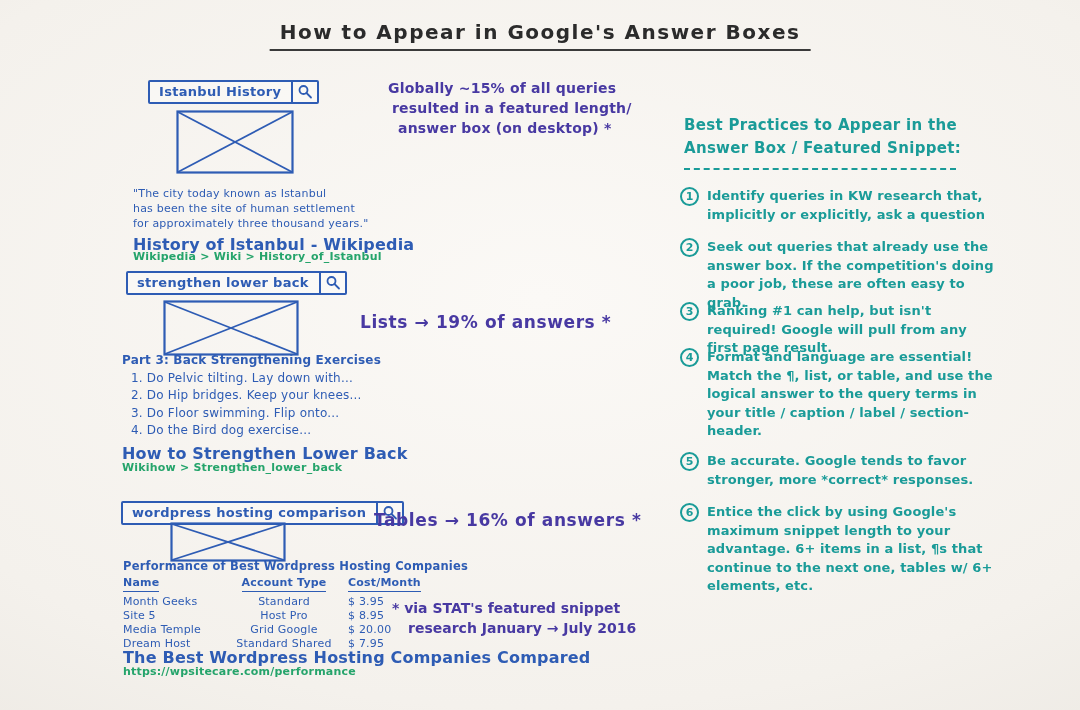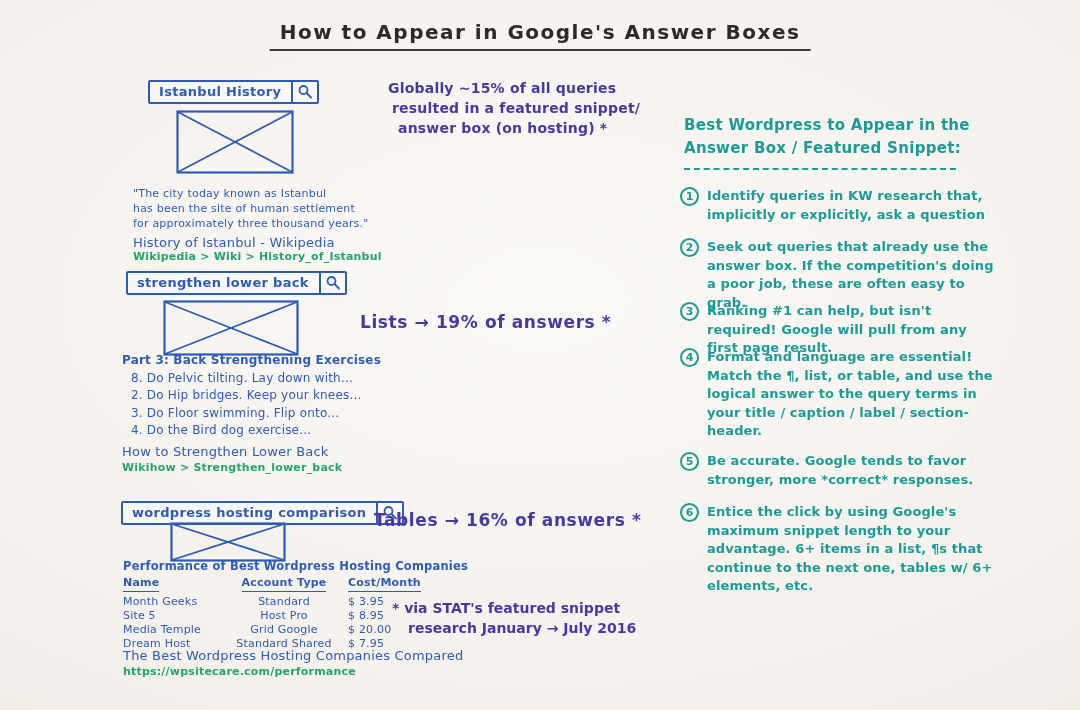--- a/index.html
+++ b/index.html
@@ -41,21 +41,21 @@
 
   
   .imgbox svg{display:block;}
 
   .blue-text{color:var(--blue);}
   .green-text{color:var(--green);}
   .purple-text{color:var(--purple);}
   .teal-text{color:var(--teal);}
 
   .quote{font-size:11px;line-height:15px;letter-spacing:.2px;}
-  .result-title{font-size:13px;font-weight:normal;letter-spacing:.2px;}
+  .result-title{font-size:16px;font-weight:bold;letter-spacing:.2px;}
   .result-url{font-size:11px;font-weight:bold;letter-spacing:.2px;}
 
   .serp-list{font-size:12px;line-height:17.5px;letter-spacing:.2px;}
   .serp-list .li{padding-left:9px;}
   .serp-list .lt{font-weight:bold;}
 
   .wp-table{display:grid;grid-template-columns:97px 112px 66px;column-gap:8px;
     font-size:11px;line-height:14px;color:var(--blue);letter-spacing:.2px;}
   .wp-table .hdr{font-weight:bold;border-bottom:1.5px solid var(--blue);
     padding-bottom:1px;margin-bottom:3px;justify-self:start;}
@@ -126,21 +126,21 @@
   <div class="abs imgbox" style="left:163px;top:300px;">
     <svg width="136" height="56" viewBox="0 0 136 56">
         <rect x="1.5" y="1.5" width="133" height="53" fill="none" stroke="#2e5cb4" stroke-width="2.2"></rect>
         <line x1="2" y1="2" x2="134" y2="54" stroke="#2e5cb4" stroke-width="1.8"></line>
         <line x1="134" y1="2" x2="2" y2="54" stroke="#2e5cb4" stroke-width="1.8"></line>
       </svg>
   </div>
 
   <div class="abs serp-list blue-text" style="left:122px;top:352px;">
     <div class="lt">Part 3: Back Strengthening Exercises</div>
-    <div class="li">8. Do Pelvic tilting. Lay down with...</div>
+    <div class="li">1. Do Pelvic tilting. Lay down with...</div>
     <div class="li">2. Do Hip bridges. Keep your knees...</div>
     <div class="li">3. Do Floor swimming. Flip onto...</div>
     <div class="li">4. Do the Bird dog exercise...</div>
   </div>
   <div class="abs result-title blue-text" style="left:122px;top:444px;">How to Strengthen Lower Back</div>
   <div class="abs result-url green-text" style="left:122px;top:461px;">Wikihow &gt; Strengthen_lower_back</div>
 
   <div class="abs searchbox" style="left:121px;top:493px;margin-top:8px;">
     <span class="q">wordpress hosting comparison</span>
     <span class="mag">
@@ -181,34 +181,34 @@
     <div>Dream Host</div>
     <div class="c2">Standard Shared</div>
     <div>$ 7.95</div>
   </div>
 
   <div class="abs result-title blue-text" style="left:123px;top:648px;">The Best Wordpress Hosting Companies Compared</div>
   <div class="abs result-url green-text" style="left:123px;top:665px;">https://wpsitecare.com/performance</div>
 
   <div class="abs mid-intro purple-text" style="left:388px;top:78px;">
     <div>Globally ~15% of all queries</div>
-    <div style="padding-left:4px;">resulted in a featured snippet/</div>
-    <div style="padding-left:10px;">answer box (on hosting) *</div>
+    <div style="padding-left:4px;">resulted in a featured length/</div>
+    <div style="padding-left:10px;">answer box (on desktop) *</div>
   </div>
 
   <div class="abs mid-stat purple-text" style="left:360px;top:312px;">Lists → 19% of answers *</div>
   <div class="abs mid-stat purple-text" style="left:374px;top:510px;">Tables → 16% of answers *</div>
 
   <div class="abs mid-foot purple-text" style="left:392px;top:598px;">
     <div>* via STAT's featured snippet</div>
     <div class="l2">research January → July 2016</div>
   </div>
 
   <div class="abs bp-head teal-text" style="left:684px;top:114px;">
-    <div>Best Wordpress to Appear in the</div>
+    <div>Best Practices to Appear in the</div>
     <div>Answer Box / Featured Snippet:</div>
   </div>
   <div class="abs bp-dash" style="left:684px;top:168px;"></div>
 
   <div class="abs bp-item" style="left:680px;top:187px;">
     <span class="bp-num">1</span>
     <span class="bp-text">Identify queries in KW research that, implicitly or explicitly, ask a question</span>
   </div>
 
   <div class="abs bp-item" style="left:680px;top:238px;">

